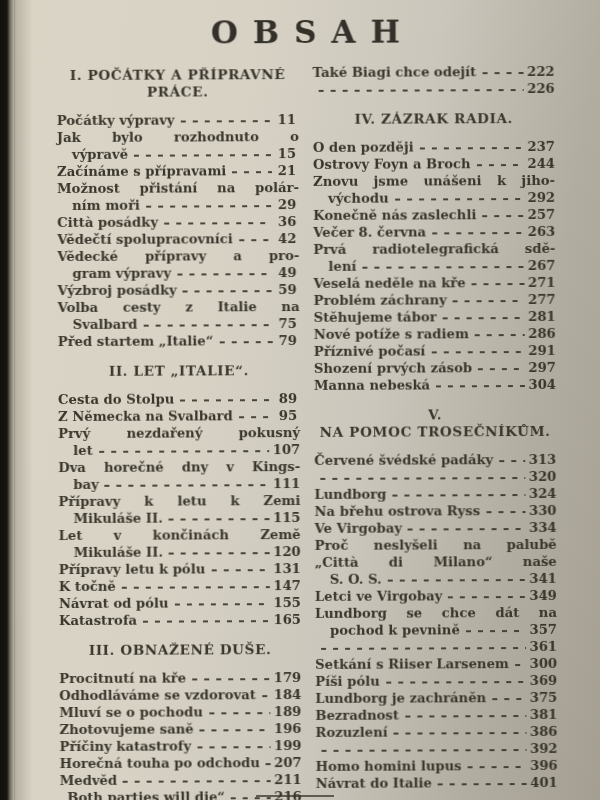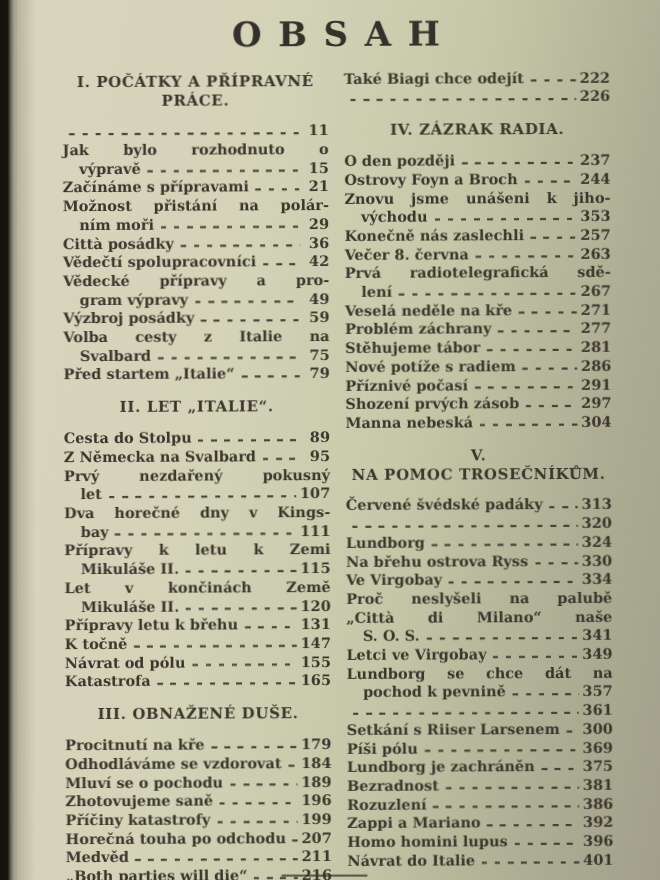--- a/index.html
+++ b/index.html
@@ -7,21 +7,21 @@
     width: 600px; height: 800px; overflow: hidden;
     background: #8f8b7f;
     font-family: "DejaVu Serif", "Liberation Serif", serif;
   }
   .photo {
     position: relative; width: 600px; height: 800px; overflow: hidden;
     background:
       radial-gradient(ellipse 130px 26px at 35px 802px, rgba(24,22,16,0.8), rgba(24,22,16,0) 70%),
       radial-gradient(ellipse 300px 60px at 50% 810px, rgba(70,66,55,0.30), rgba(70,66,55,0) 75%),
       linear-gradient(100deg, #dad4c4 0%, #d7d1c1 34%, #cbc6b6 55%, #b3ae a0 78%, #a39e90 100%);
-    background-color: #bef264;
+    background-color: #e5e5e5;
   }
   .paper-tone {
     position: absolute; inset: 0;
     background: linear-gradient(100deg, rgba(218,212,196,0.95) 0%, rgba(214,208,193,0.9) 35%, rgba(198,193,180,0.85) 60%, rgba(172,167,153,0.9) 82%, rgba(160,155,141,0.95) 100%);
   }
   .edge-left {
     position: absolute; left: 0; top: 0; bottom: 0; width: 16px;
     background: linear-gradient(to right, #12100b 0, #17150f 7px, rgba(26,24,18,0.55) 10px, rgba(26,24,18,0) 16px);
   }
   .crease {
@@ -56,21 +56,21 @@
   .wrap-line { text-align: justify; text-align-last: justify; }
   .entry-line { display: flex; align-items: baseline; }
   .entry-label { white-space: nowrap; }
   .entry-label.indent { padding-left: 15px; }
   .leader {
     flex: 1 1 auto; min-width: 4px; align-self: center;
     height: 2px; margin: 3px 3px 0 6px;
     background-image: repeating-linear-gradient(90deg, currentColor 0 5px, transparent 5px 12px);
     opacity: 0.9;
   }
-  .page-num { flex: 0 0 auto; min-width: 24px; text-align: right; }
+  .page-num { flex: 0 0 auto; min-width: 24px; text-align: center; }
 </style>
 </head>
 <body>
 
 <div class="photo">
   <div class="paper-tone"></div>
   <div class="edge-left"></div>
   <div class="crease"></div>
   <div class="bottom-rule"></div>
 
@@ -78,20 +78,21 @@
     <div class="title">OBSAH</div>
     <div class="columns">
       <div class="col">
           <div class="toc-section">
             <div class="heading-block">
               <div class="heading-line">I. POČÁTKY A PŘÍPRAVNÉ</div>
               <div class="heading-line">PRÁCE.</div>
             </div>
             <div class="entry">
               <div class="entry-line">
+                <span class="entry-label">Počátky výpravy</span>
                 <span class="leader"></span>
                 <span class="page-num">11</span>
               </div>
             </div>
             <div class="entry">
               <div class="wrap-line">Jak bylo rozhodnuto o</div>
               <div class="entry-line">
                 <span class="entry-label indent">výpravě</span>
                 <span class="leader"></span>
                 <span class="page-num">15</span>
@@ -202,21 +203,21 @@
             <div class="entry">
               <div class="wrap-line">Let v končinách Země</div>
               <div class="entry-line">
                 <span class="entry-label indent">Mikuláše II.</span>
                 <span class="leader"></span>
                 <span class="page-num">120</span>
               </div>
             </div>
             <div class="entry">
               <div class="entry-line">
-                <span class="entry-label">Přípravy letu k břehu</span>
+                <span class="entry-label">Přípravy letu k pólu</span>
                 <span class="leader"></span>
                 <span class="page-num">131</span>
               </div>
             </div>
             <div class="entry">
               <div class="entry-line">
                 <span class="entry-label">K točně</span>
                 <span class="leader"></span>
                 <span class="page-num">147</span>
               </div>
@@ -330,21 +331,21 @@
                 <span class="entry-label">Ostrovy Foyn a Broch</span>
                 <span class="leader"></span>
                 <span class="page-num">244</span>
               </div>
             </div>
             <div class="entry">
               <div class="wrap-line">Znovu jsme unášeni k jiho-</div>
               <div class="entry-line">
                 <span class="entry-label indent">východu</span>
                 <span class="leader"></span>
-                <span class="page-num">353</span>
+                <span class="page-num">292</span>
               </div>
             </div>
             <div class="entry">
               <div class="entry-line">
                 <span class="entry-label">Konečně nás zaslechli</span>
                 <span class="leader"></span>
                 <span class="page-num">257</span>
               </div>
             </div>
             <div class="entry">
@@ -511,21 +512,20 @@
             </div>
             <div class="entry">
               <div class="entry-line">
                 <span class="entry-label">Rozuzlení</span>
                 <span class="leader"></span>
                 <span class="page-num">386</span>
               </div>
             </div>
             <div class="entry">
               <div class="entry-line">
-                <span class="entry-label">Zappi a Mariano</span>
                 <span class="leader"></span>
                 <span class="page-num">392</span>
               </div>
             </div>
             <div class="entry">
               <div class="entry-line">
                 <span class="entry-label">Homo homini lupus</span>
                 <span class="leader"></span>
                 <span class="page-num">396</span>
               </div>

